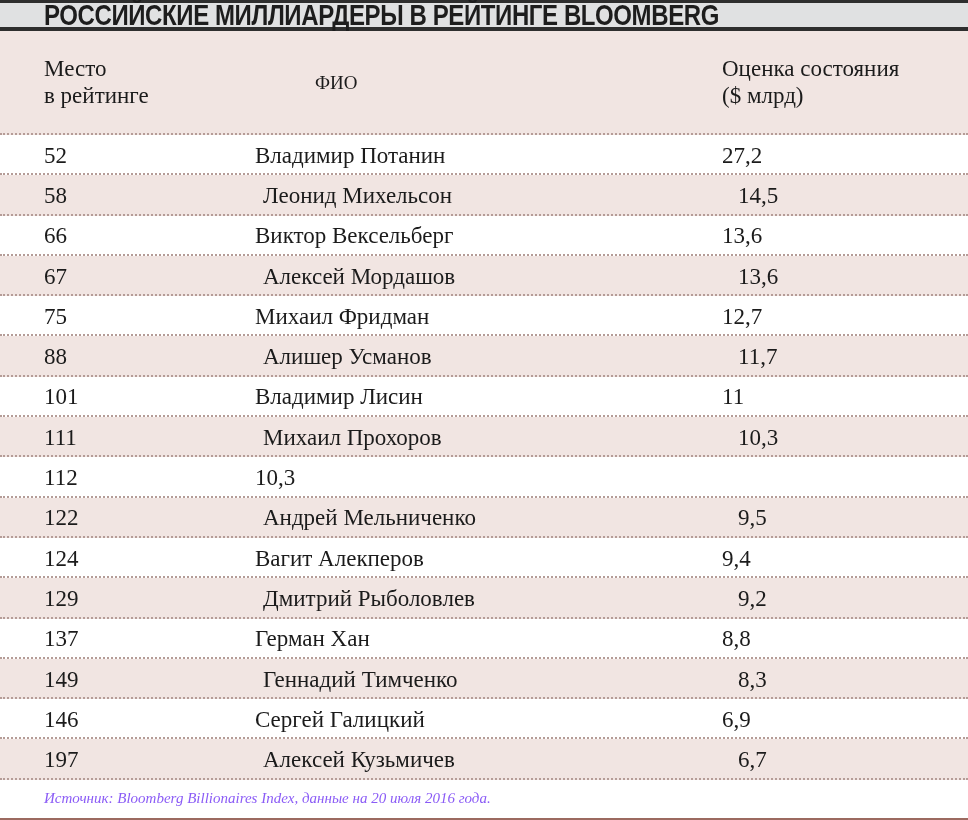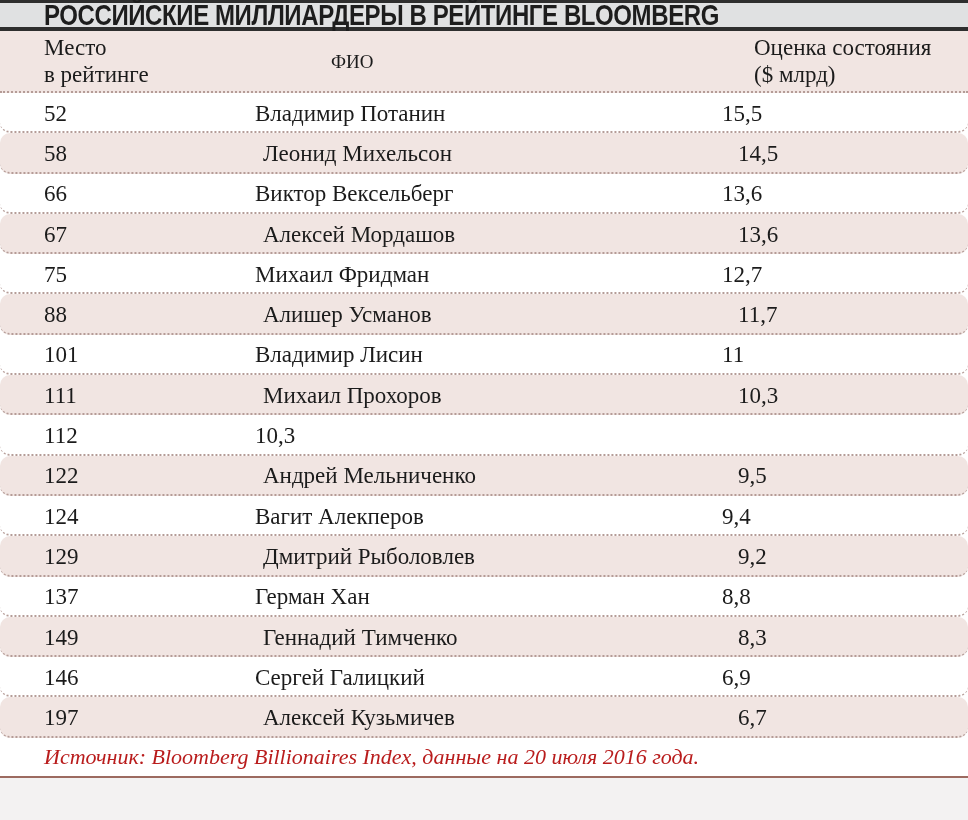--- a/index.html
+++ b/index.html
@@ -33,55 +33,53 @@
   }
   .thick-rule{height:4px;background:#2e2e2e;flex:0 0 auto;}
 
   .grid-row{
     display:grid;
     grid-template-columns:255px 467px 1fr;
     align-items:center;
     box-sizing:border-box;
   }
   .thead{
-    height:62px;flex:0 0 auto;
+    height:104px;flex:0 0 auto;
     background:#f1e5e2;
     border-bottom:2px dotted #b59c97;
-    gap:16px;
   }
   .th{
     font-size:23px;
     line-height:27px;
     white-space:pre-line;
   }
   .col-rank{padding-left:44px;}
   .th-name{font-size:19px;padding-left:60px;}
   .tbody{flex:0 0 auto;}
   .tr{
     height:40.3px;
     background:#ffffff;
     border-bottom:2px dotted #b59c97;
-    border-radius:10px;
   }
   .tr.alt{background:#f1e5e2;gap:8px;}
   .td{
     font-size:23px;
     line-height:1;
     padding-top:2px;
   }
   .source-bar{
     height:38px;flex:0 0 auto;
     display:flex;align-items:center;
     padding-left:44px;
     background:#ffffff;
   }
   .source-bar .source-text{
     font-style:italic;
-    font-size:22px;
-    color:#b91c1c;
+    font-size:15px;
+    color:#8b5cf6;
   }
   .bottom-rule{height:2px;background:#9c6a60;flex:0 0 auto;}
   .bottom-strip{flex:1 1 auto;background:#f3f2f2;}
 </style>
 </head>
 <body>
 
 <div class="page">
   <div class="top-rule"></div>
 
@@ -96,21 +94,21 @@
       <div class="th col-rank">Место
 в рейтинге</div>
       <div class="th th-name">ФИО</div>
       <div class="th col-wealth">Оценка состояния
 ($ млрд)</div>
     </div>
     <div class="tbody">
         <div class="grid-row tr">
           <div class="td col-rank">52</div>
           <div class="td col-name">Владимир Потанин</div>
-          <div class="td col-wealth">15,5</div>
+          <div class="td col-wealth">27,2</div>
         </div>
         <div class="grid-row tr alt">
           <div class="td col-rank">58</div>
           <div class="td col-name">Леонид Михельсон</div>
           <div class="td col-wealth">14,5</div>
         </div>
         <div class="grid-row tr">
           <div class="td col-rank">66</div>
           <div class="td col-name">Виктор Вексельберг</div>
           <div class="td col-wealth">13,6</div>

